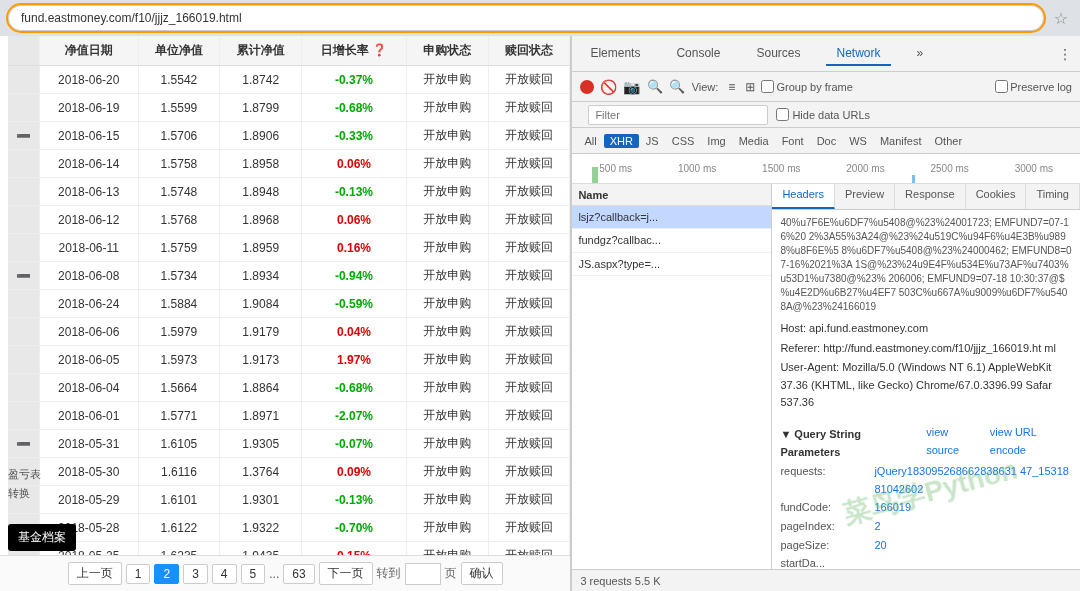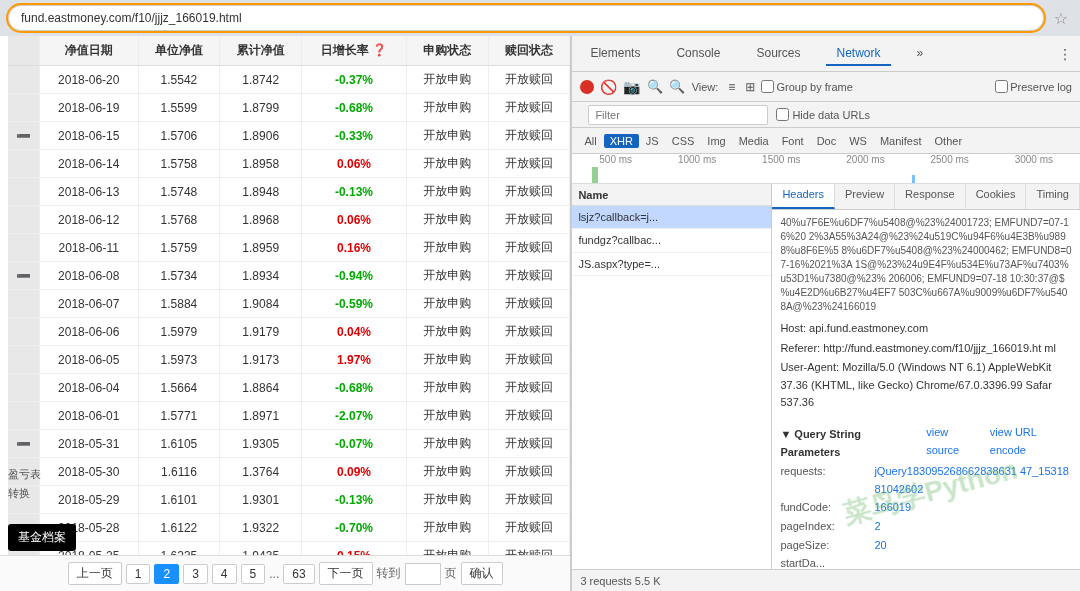--- a/index.html
+++ b/index.html
@@ -47,21 +47,21 @@
     .view-label { font-size: 11px; color: #555; }
     .view-toggle { font-size: 12px; color: #555; cursor: pointer; margin-left: 4px; }
 
     .filter-bar { height: 26px; display: flex; align-items: center; padding: 0 16px; background: #f3f3f3; border-bottom: 1px solid #ccc; gap: 8px; }
     .filter-input { flex: 1; max-width: 180px; height: 20px; border: 1px solid #ccc; padding: 0 6px; font-size: 11px; border-radius: 2px; }
 
     .type-filters { height: 26px; display: flex; align-items: center; padding: 0 6px; background: #f3f3f3; border-bottom: 1px solid #ccc; gap: 1px; overflow: hidden; }
     .type-btn { padding: 1px 6px; font-size: 11px; cursor: pointer; color: #555; border-radius: 2px; }
     .type-btn.active { background: #1565c0; color: white; }
 
-    .timeline { height: 30px; background: white; border-bottom: 1px solid #ddd; position: relative; display: flex; align-items: flex-start; }
+    .timeline { height: 30px; background: white; border-bottom: 1px solid #ddd; position: relative; display: flex; align-items: center; }
     .timeline-labels { display: flex; width: 100%; justify-content: space-around; padding: 0 4px; }
     .timeline-label { font-size: 10px; color: #888; }
     .timeline-bar { position: absolute; bottom: 0; height: 16px; background: #4caf50; opacity: 0.6; width: 6px; left: 20px; }
     .timeline-bar2 { position: absolute; bottom: 0; height: 8px; background: #2196f3; opacity: 0.6; width: 3px; left: 340px; }
 
     .network-content { display: flex; flex: 1; overflow: hidden; }
 
     .requests-list { width: 200px; border-right: 1px solid #ccc; display: flex; flex-direction: column; background: white; }
     .req-header { height: 22px; background: #f3f3f3; border-bottom: 1px solid #ddd; display: flex; align-items: center; padding: 0 6px; font-size: 11px; color: #333; font-weight: bold; }
     .req-item { padding: 4px 6px; font-size: 11px; color: #333; cursor: pointer; border-bottom: 1px solid #f0f0f0; word-break: break-all; line-height: 1.3; }
@@ -180,21 +180,21 @@
       <td class="col-toggle">➖</td>
       <td>2018-06-08</td>
       <td>1.5734</td>
       <td>1.8934</td>
       <td class="negative"><b>-0.94%</b></td>
       <td>开放申购</td>
       <td>开放赎回</td>
     </tr>
               <tr>
       <td class="col-toggle"></td>
-      <td>2018-06-07</td>
+      <td>2018-06-24</td>
       <td>1.5884</td>
       <td>1.9084</td>
       <td class="negative"><b>-0.59%</b></td>
       <td>开放申购</td>
       <td>开放赎回</td>
     </tr>
               <tr>
       <td class="col-toggle"></td>
       <td>2018-06-06</td>
       <td>1.5979</td>

